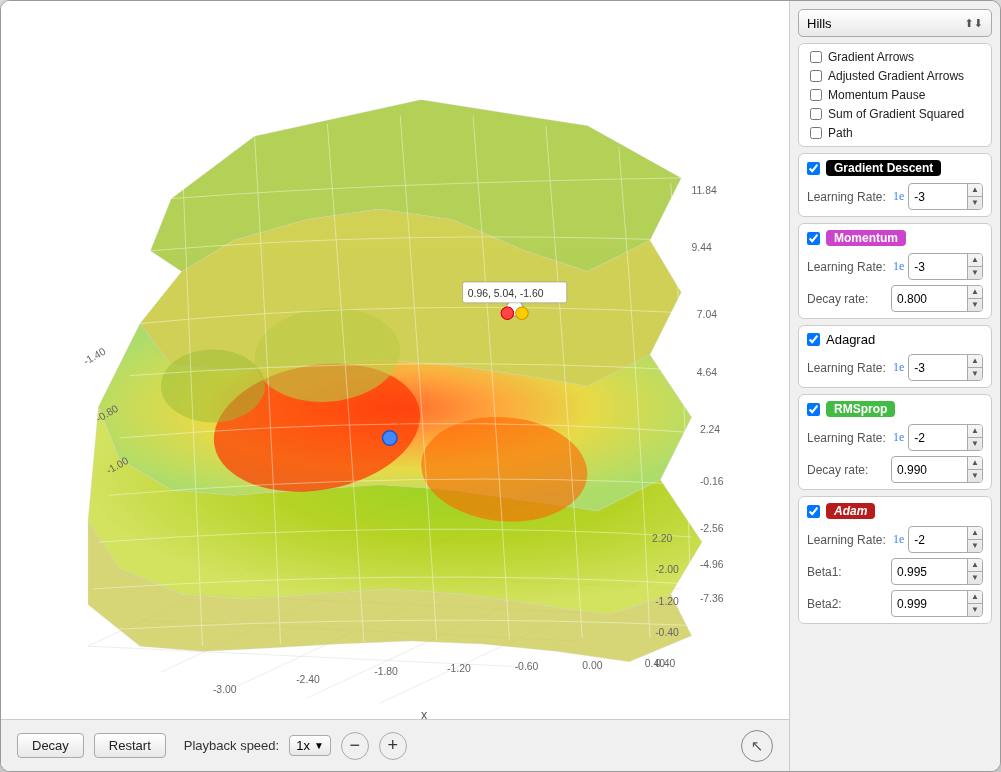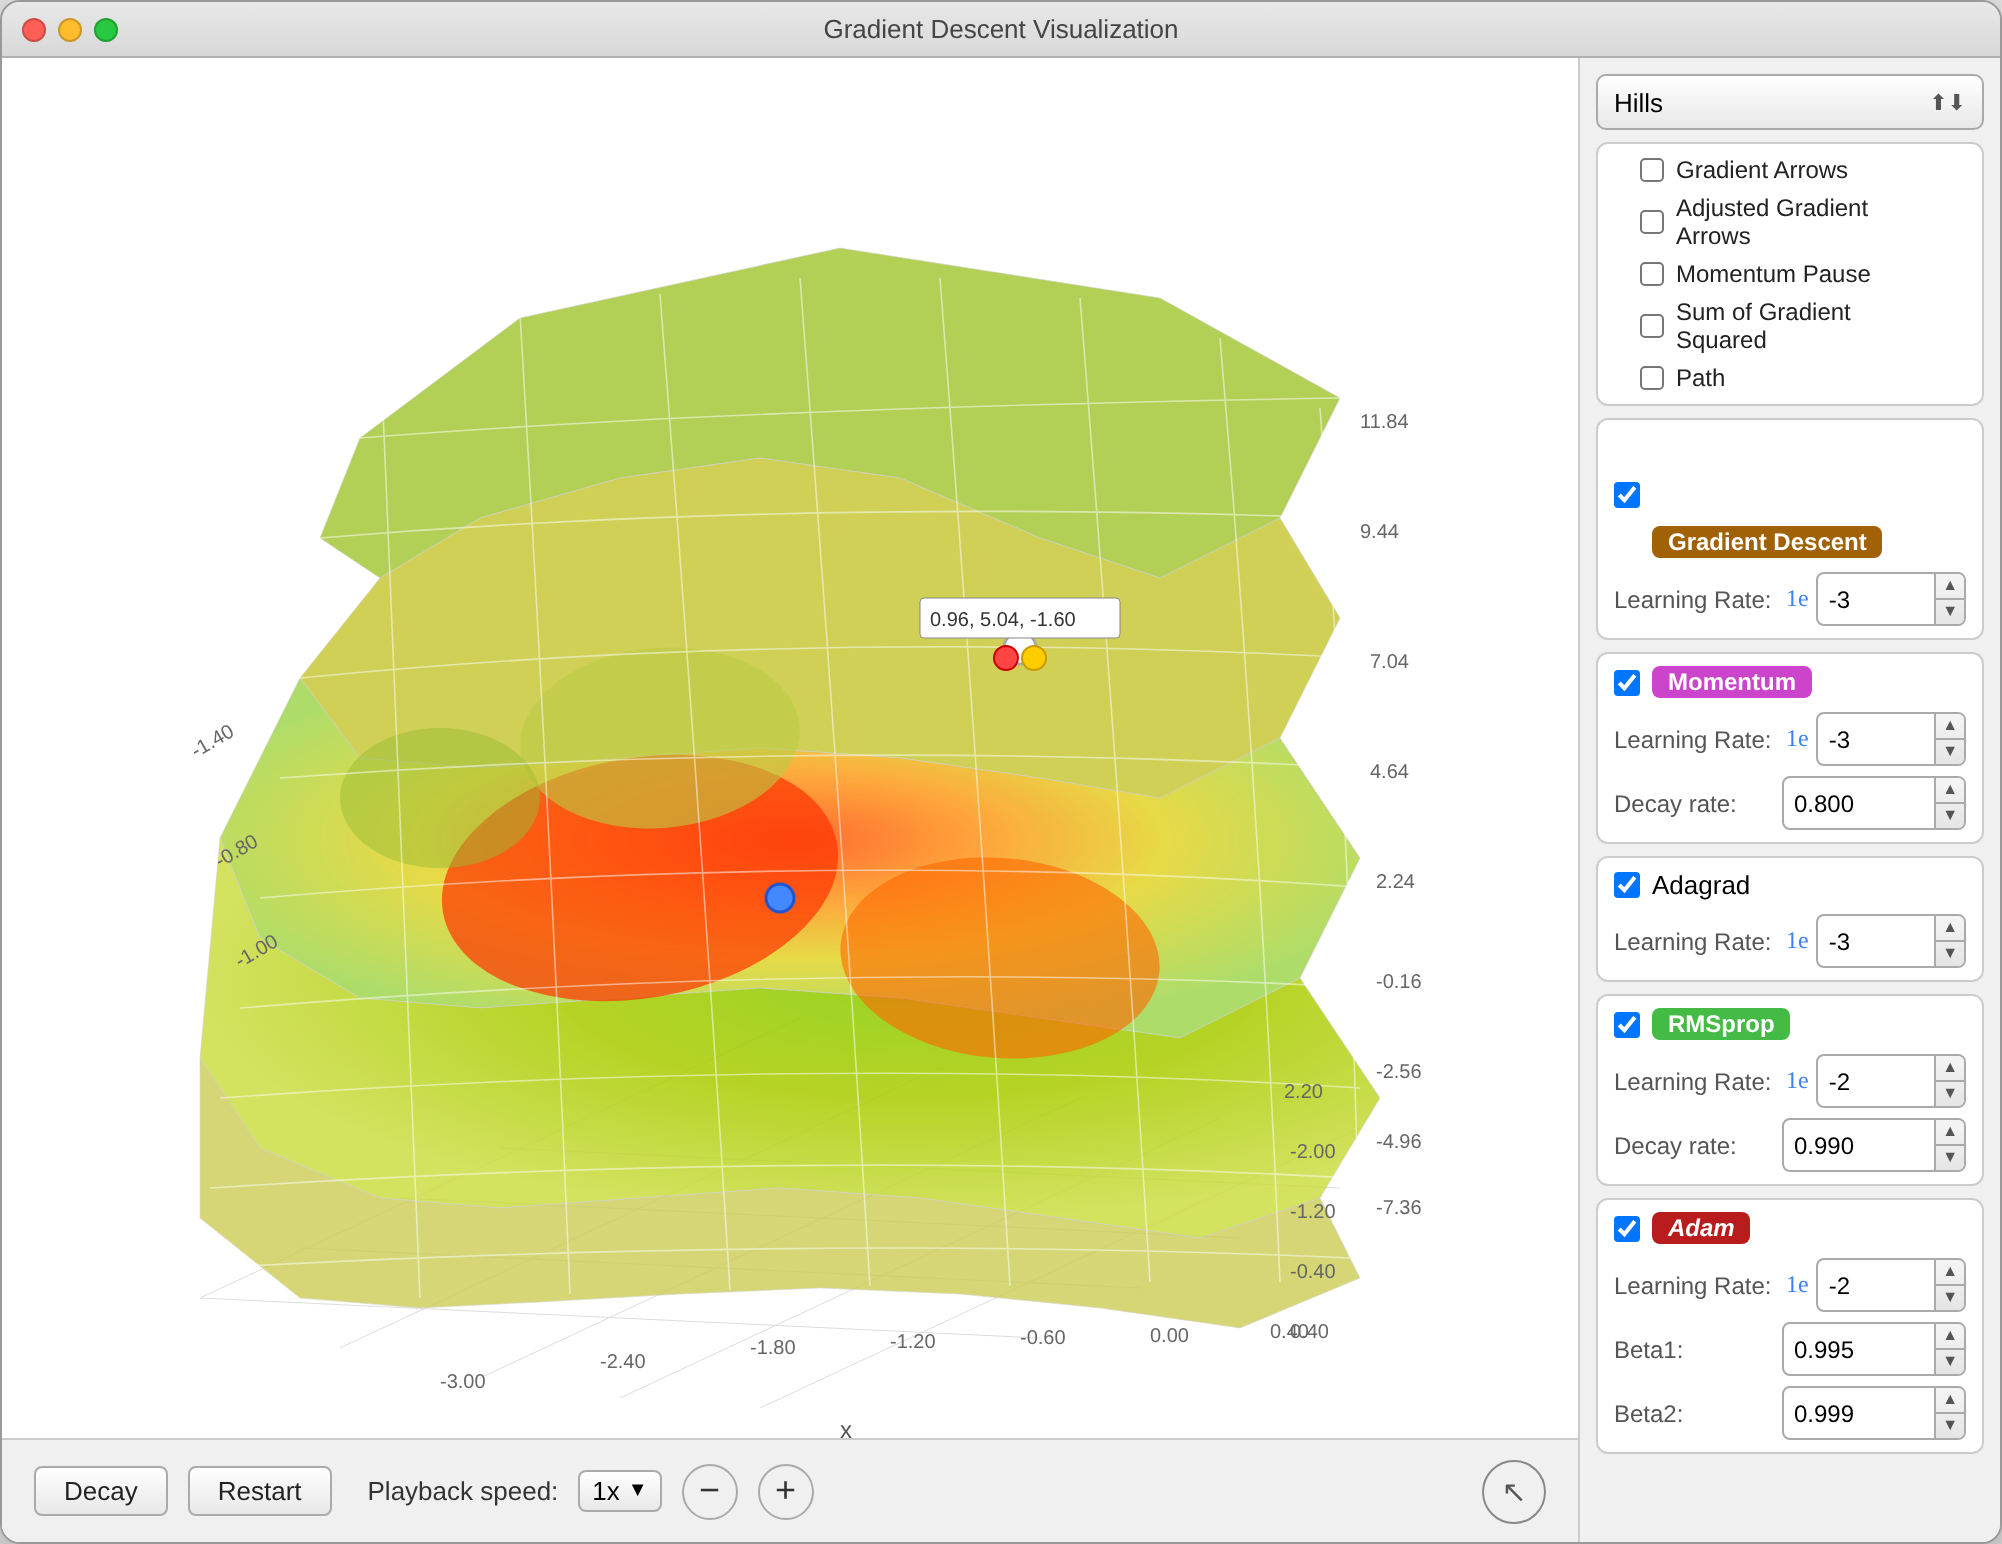--- a/index.html
+++ b/index.html
@@ -173,21 +173,21 @@
     }
     .tab-btn.active {
       background: linear-gradient(to bottom, #fff, #e8e8e8);
       border-radius: 5px;
       font-weight: 500;
     }
     .checkbox-group {
       background: #fff;
       border: 1px solid #ccc;
       border-radius: 6px;
-      padding: 6px 21px;
+      padding: 6px 11px;
       display: flex;
       flex-direction: column;
       gap: 5px;
     }
     .checkbox-row {
       display: flex;
       align-items: center;
       gap: 6px;
       font-size: 12px;
       color: #222;
@@ -279,28 +279,20 @@
     .surface-svg {
       width: 100%;
       height: 100%;
     }
   </style>
 </head>
 <body>
 
 <div class="window">
 
-  <div class="titlebar">
-    <div class="window-buttons">
-      <div class="win-btn close"></div>
-      <div class="win-btn minimize"></div>
-      <div class="win-btn maximize"></div>
-    </div>
-    <span class="title-text">Gradient Descent Visualization</span>
-  </div>
 
   <div class="main-content">
 
     <div class="canvas-area">
       <div class="canvas-wrapper">
         
         <svg class="surface-svg" viewBox="0 0 750 690" preserveAspectRatio="xMidYMid meet">
 
           <rect width="750" height="690" fill="#ffffff"></rect>
 
@@ -558,21 +550,21 @@
         </label>
         <label class="checkbox-row">
           <input type="checkbox" style="">
           <span>Path</span>
         </label>
       </div>
 
       <div class="section-block">
         <div class="section-header">
           <input type="checkbox" checked="" style="">
-          <span class="section-label-pill" style="background:#a16207;margin-top:47px;">Gradient Descent</span>
+          <span class="section-label-pill" style="background:#000000;">Gradient Descent</span>
         </div>
         <div class="param-row">
           <span class="param-label">Learning Rate:</span>
           <span class="param-value-static">1e</span>
           <div class="stepper-group">
             <input class="stepper-input" type="text" value="-3" style="">
             <div class="stepper-arrows">
               <div class="stepper-arrow">▲</div>
               <div class="stepper-arrow">▼</div>
             </div>

